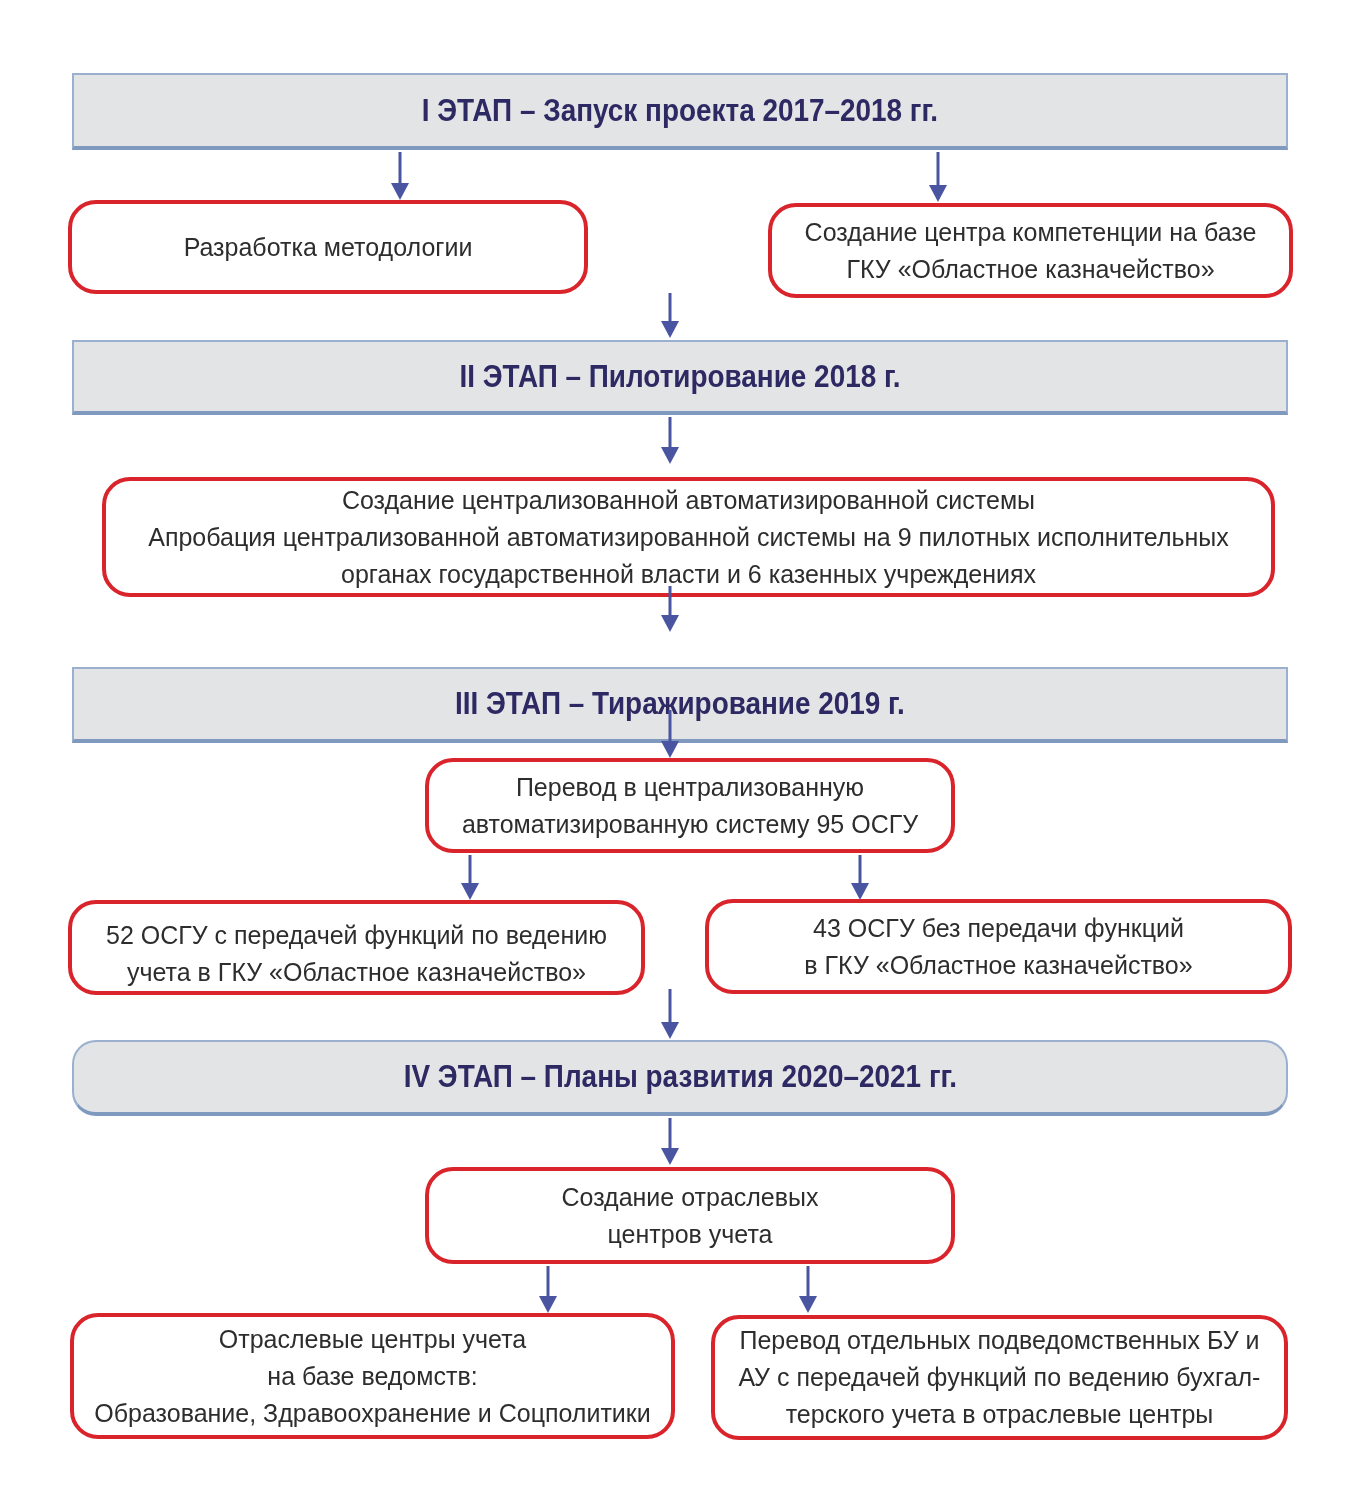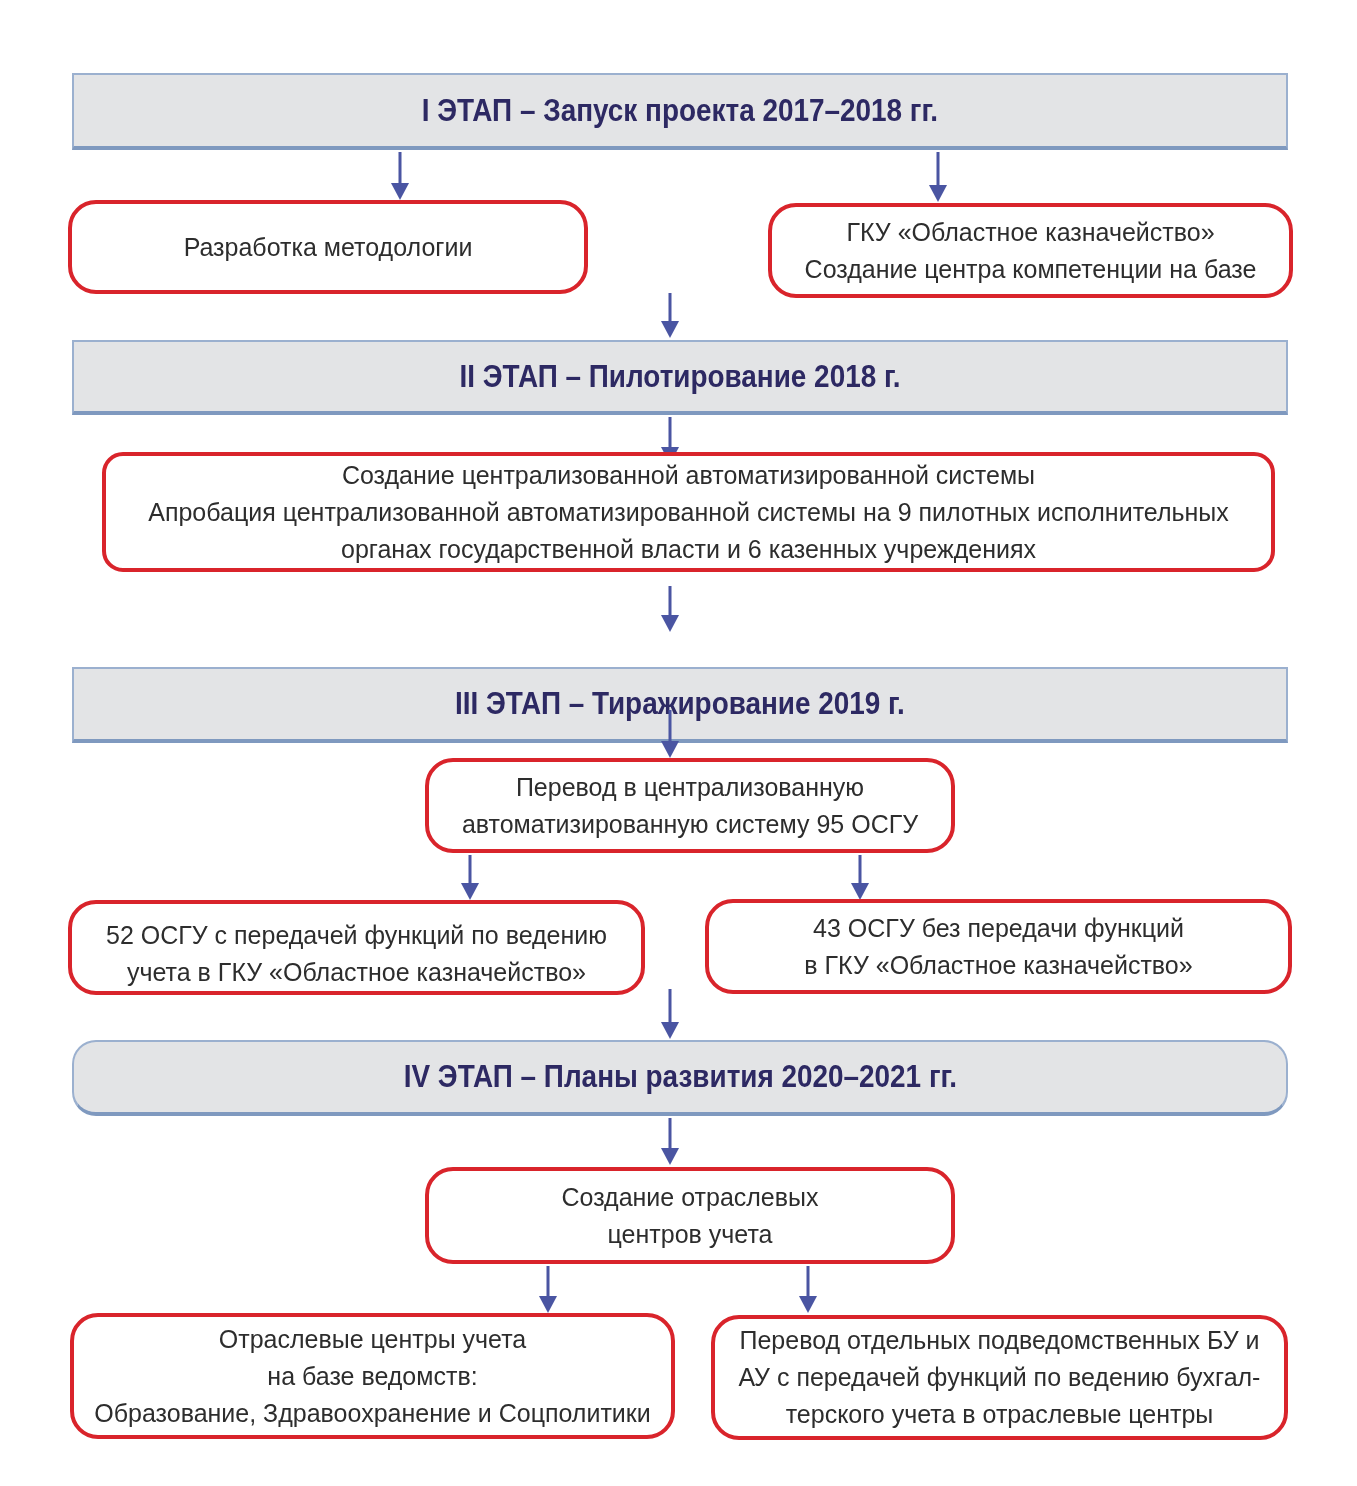--- a/index.html
+++ b/index.html
@@ -90,39 +90,39 @@
   </div>
   <div class="arrow" style="left:929px;top:127px;height:50px;">
     <div class="shaft" style="height:36px;"></div>
     <div class="head"></div>
   </div>
 
   <div class="node" style="left:68px;top:175px;width:520px;height:94px;">
     <div class="line">Разработка методологии</div>
   </div>
   <div class="node" style="left:768px;top:178px;width:525px;height:95px;">
+    <div class="line">Создание центра компетенции на базе</div>
     <div class="line">ГКУ «Областное казначейство»</div>
-    <div class="line">Создание центра компетенции на базе</div>
   </div>
 
   <div class="arrow" style="left:661px;top:268px;height:45px;">
     <div class="shaft" style="height:31px;"></div>
     <div class="head"></div>
   </div>
 
   <div class="stage-header" style="top:315px;height:75px;justify-content:center;">
     <span class="t">II ЭТАП – Пилотирование 2018 г.</span>
   </div>
 
   <div class="arrow" style="left:661px;top:392px;height:47px;">
     <div class="shaft" style="height:33px;"></div>
     <div class="head"></div>
   </div>
 
-  <div class="node" style="left:102px;top:427px;width:1173px;height:120px;border-radius:21px;">
+  <div class="node" style="left:102px;top:452px;width:1173px;height:120px;">
     <div class="line">Создание централизованной автоматизированной системы</div>
     <div class="line">Апробация централизованной автоматизированной системы на 9 пилотных исполнительных</div>
     <div class="line">органах государственной власти и 6 казенных учреждениях</div>
   </div>
 
   <div class="arrow" style="left:661px;top:561px;height:46px;">
     <div class="shaft" style="height:32px;"></div>
     <div class="head"></div>
   </div>
 

